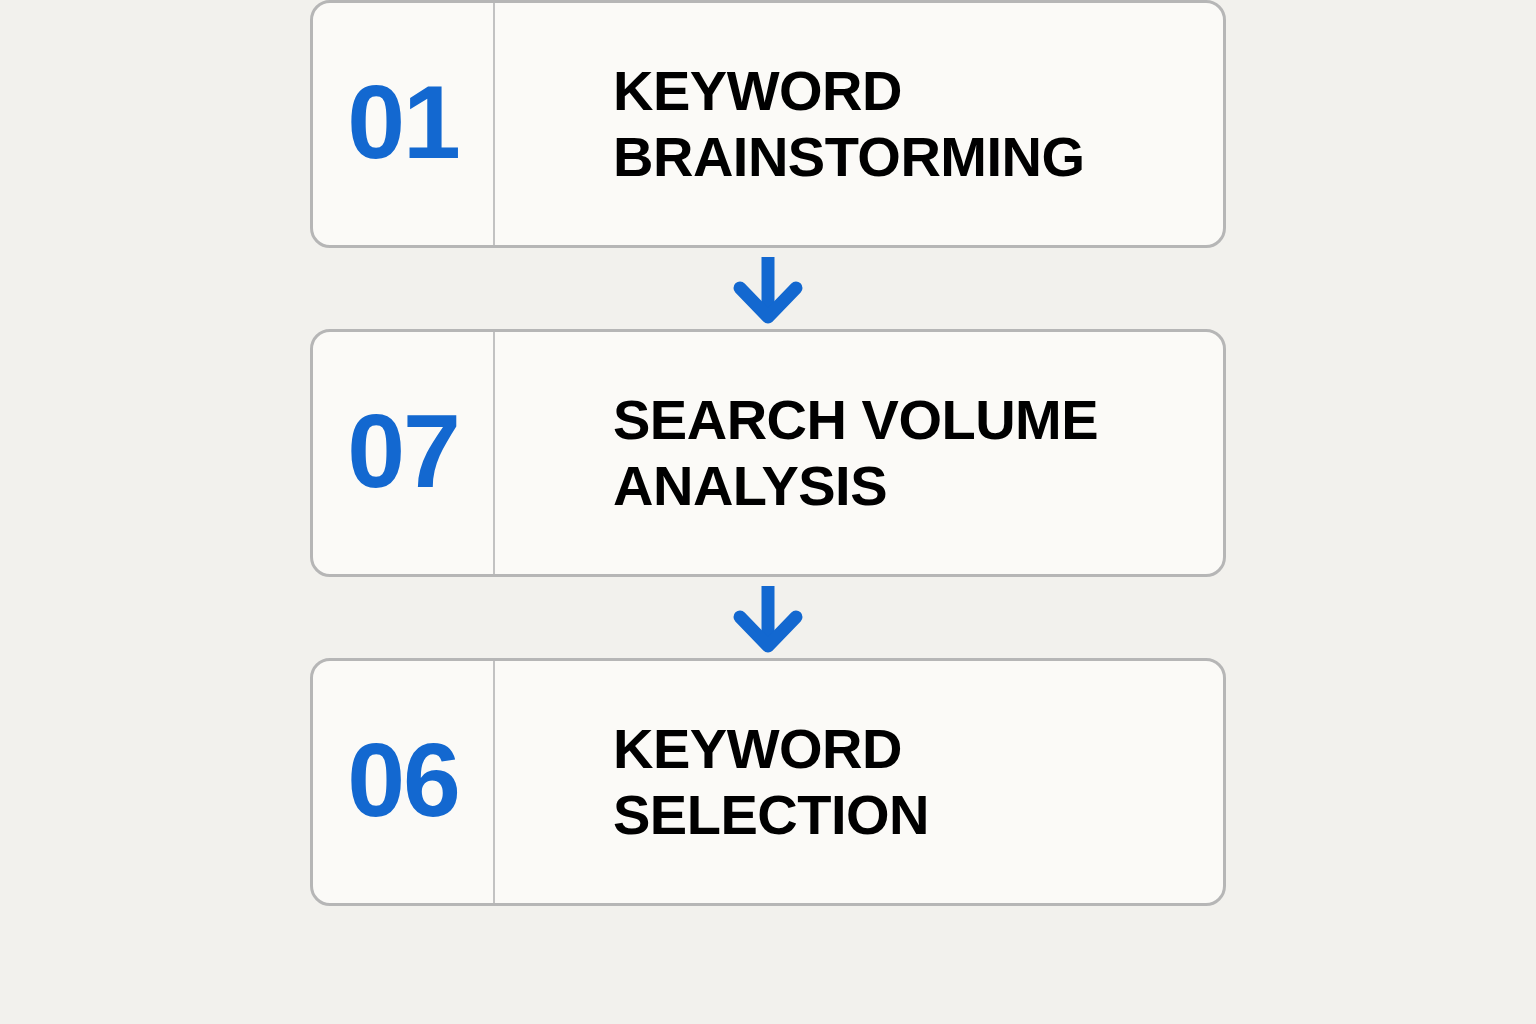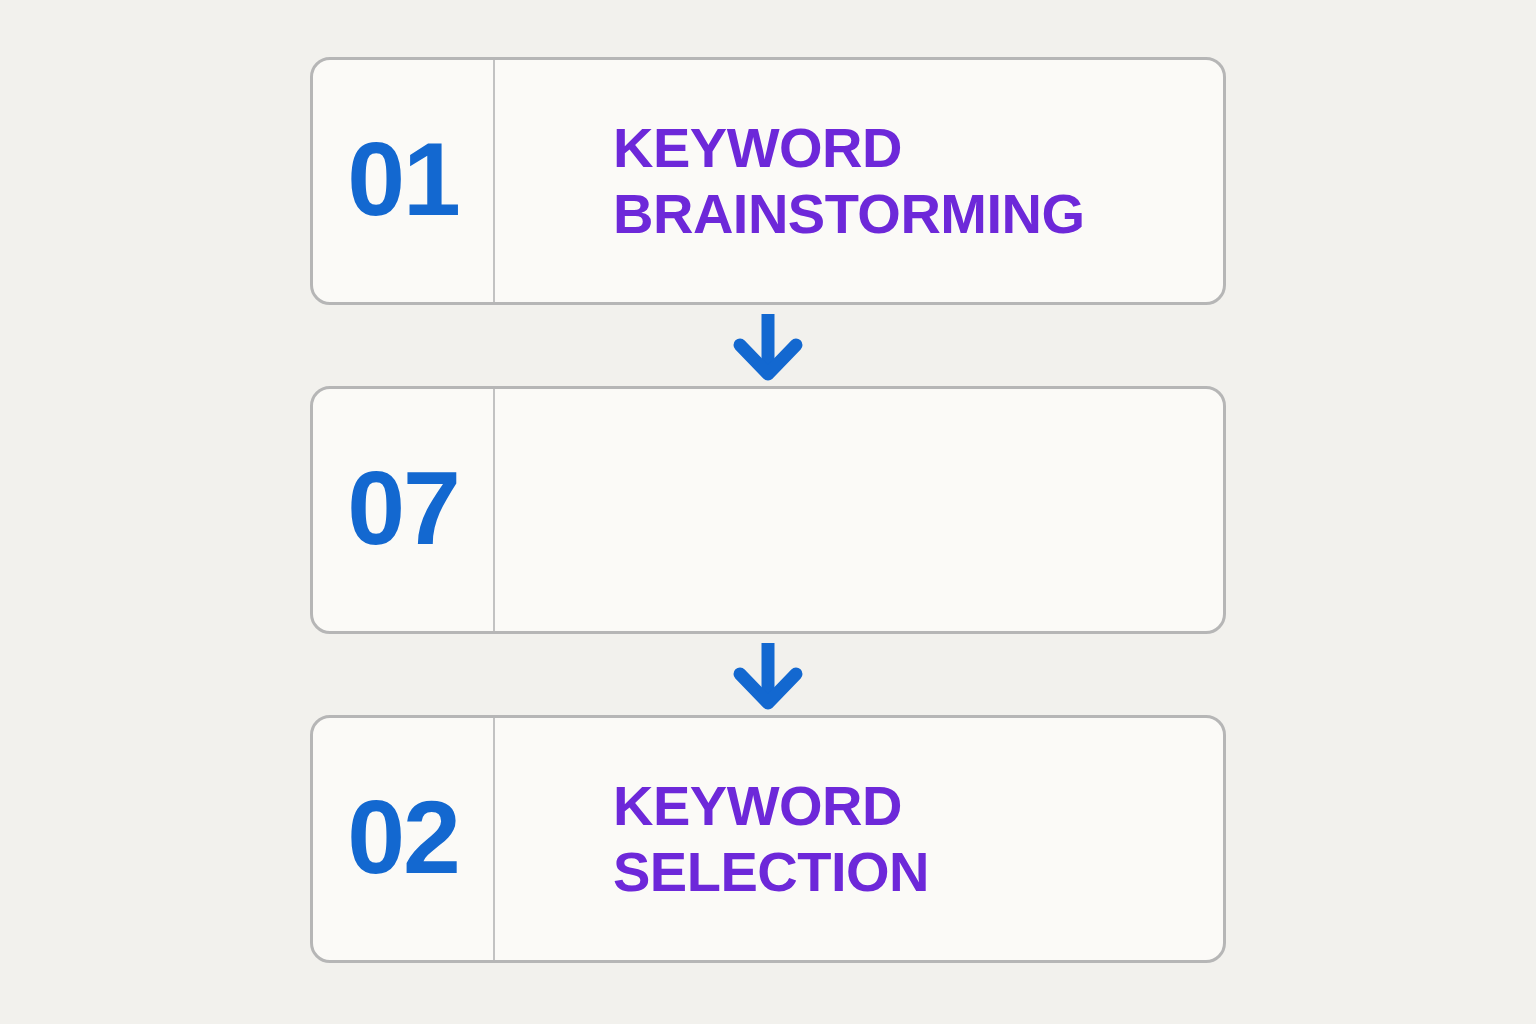--- a/index.html
+++ b/index.html
@@ -7,21 +7,20 @@
     padding: 0;
     width: 1536px;
     height: 1024px;
     background: #f2f1ed;
     overflow: hidden;
     font-family: "Liberation Sans", sans-serif;
   }
   .flow {
     width: 916px;
     margin: 0 auto;
-    padding-top: 57px;
     display: flex;
     flex-direction: column;
     align-items: stretch;
   }
   .card {
     box-sizing: border-box;
     height: 248px;
     background: #fbfaf7;
     border: 3px solid #b6b6b6;
     border-radius: 20px;
@@ -47,21 +46,21 @@
     transform: translateY(-2px);
   }
   .title-cell {
     flex: 1;
     display: flex;
     align-items: center;
     padding-left: 118px;
     padding-right: 20px;
   }
   .title {
-    color: #6d28d9;
+    color: #000000;
     font-size: 56px;
     font-weight: bold;
     line-height: 1.17;
     letter-spacing: -0.5px;
     white-space: pre-line;
   }
   .arrow-zone {
     height: 81px;
     display: flex;
     align-items: center;
@@ -92,34 +91,38 @@
         <line x1="38" y1="3" x2="38" y2="58" stroke="#1368d0" stroke-width="13"></line>
         <polyline points="10,34 38,63 66,34" fill="none" stroke="#1368d0" stroke-width="13" stroke-linecap="round" stroke-linejoin="round"></polyline>
       </svg>
     </span>
   </div>
 
   <div class="card">
     <div class="num-cell">
       <div class="num">07</div>
     </div>
+    <div class="title-cell">
+      <div class="title">SEARCH VOLUME
+ANALYSIS</div>
+    </div>
   </div>
 
   <div class="arrow-zone">
     <span>
       <svg width="76" height="70" viewBox="0 0 76 70">
         <line x1="38" y1="3" x2="38" y2="58" stroke="#1368d0" stroke-width="13"></line>
         <polyline points="10,34 38,63 66,34" fill="none" stroke="#1368d0" stroke-width="13" stroke-linecap="round" stroke-linejoin="round"></polyline>
       </svg>
     </span>
   </div>
 
   <div class="card">
     <div class="num-cell">
-      <div class="num">02</div>
+      <div class="num">06</div>
     </div>
     <div class="title-cell">
       <div class="title">KEYWORD
 SELECTION</div>
     </div>
   </div>
 
 </div>
 
 </body></html>

